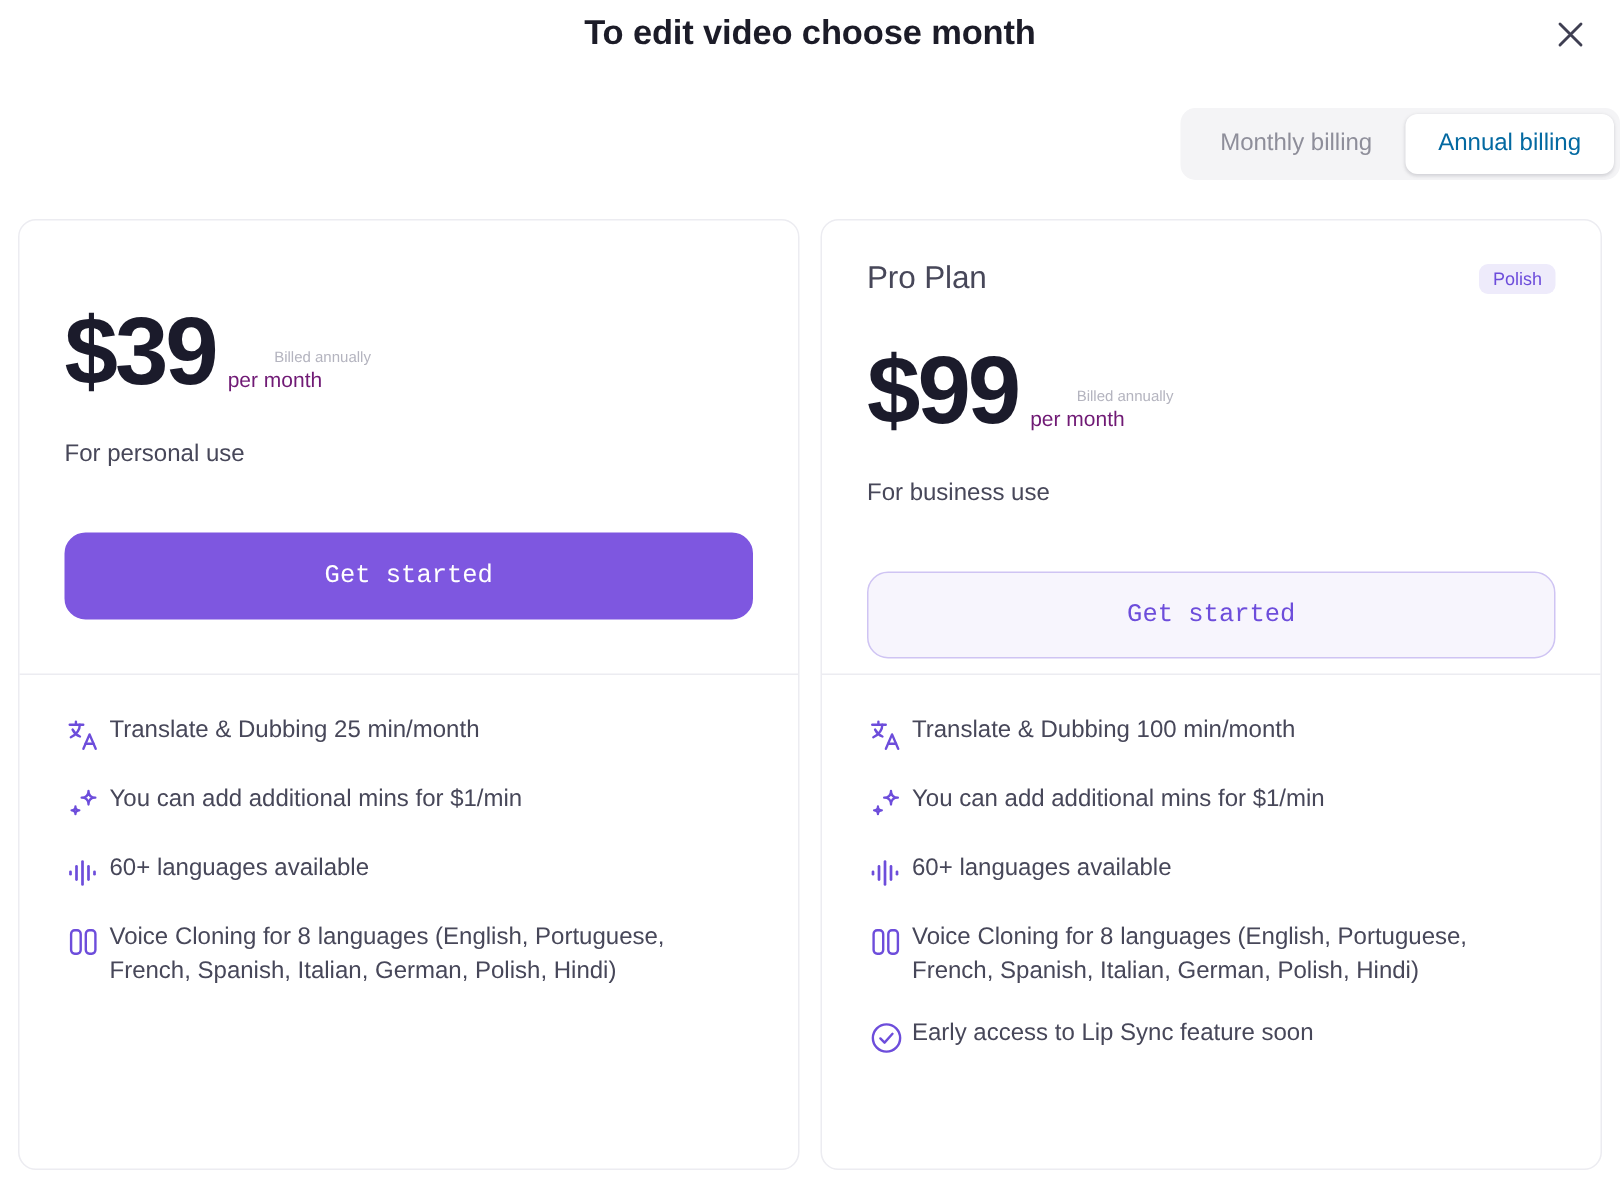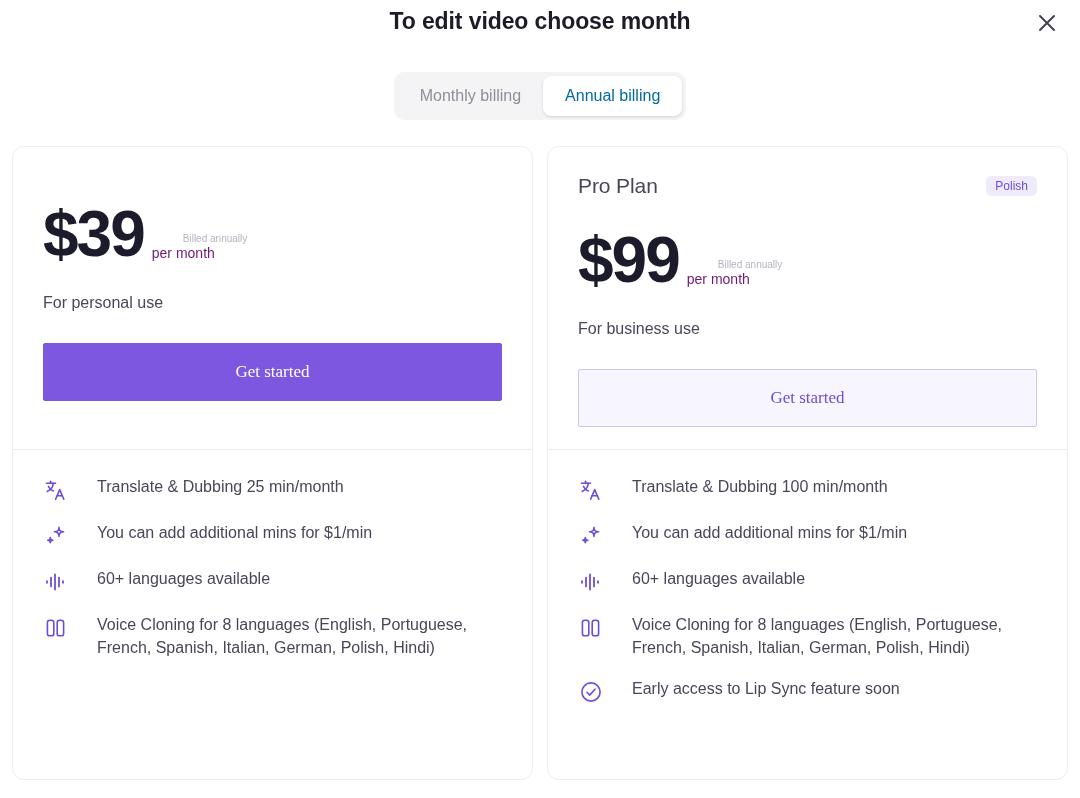--- a/index.html
+++ b/index.html
@@ -48,21 +48,21 @@
     justify-content: center;
     cursor: pointer;
     border: none;
     background: transparent;
   }
   .close-button svg { display: block; }
 
   
   .toggle-wrap {
     display: flex;
-    justify-content: center;
+    justify-content: flex-end;
     margin-top: 26px;
   }
 
   .toggle {
     display: flex;
     align-items: center;
     background: #f4f4f6;
     border-radius: 10px;
     padding: 4px;
     height: 48px;
@@ -171,26 +171,26 @@
 
   .use-note {
     margin-top: 29px;
     font-size: 16px;
     color: #474759;
   }
 
   .cta {
     display: block;
     width: 100%;
-    margin-top: 31px;
+    margin-top: 43px;
     height: 58px;
-    border-radius: 2px;
+    border-radius: 14px;
     font-size: 17px;
     cursor: pointer;
-    font-family: Liberation Serif, serif;
+    font-family: Liberation Mono, monospace;
     border: 1px solid transparent;
   }
 
   .cta.primary {
     background: #7e57e0;
     color: #ffffff;
     border-color: #7e57e0;
   }
 
   .cta.secondary {
@@ -208,21 +208,21 @@
   .features {
     padding: 26px 30px 0 30px;
     display: flex;
     flex-direction: column;
     gap: 19px;
   }
 
   .feature {
     display: flex;
     align-items: flex-start;
-    gap: 28px;
+    gap: 4px;
   }
 
   .feature-icon {
     width: 26px;
     min-width: 26px;
     height: 26px;
     display: flex;
     align-items: center;
     justify-content: center;
     margin-top: 1px;

